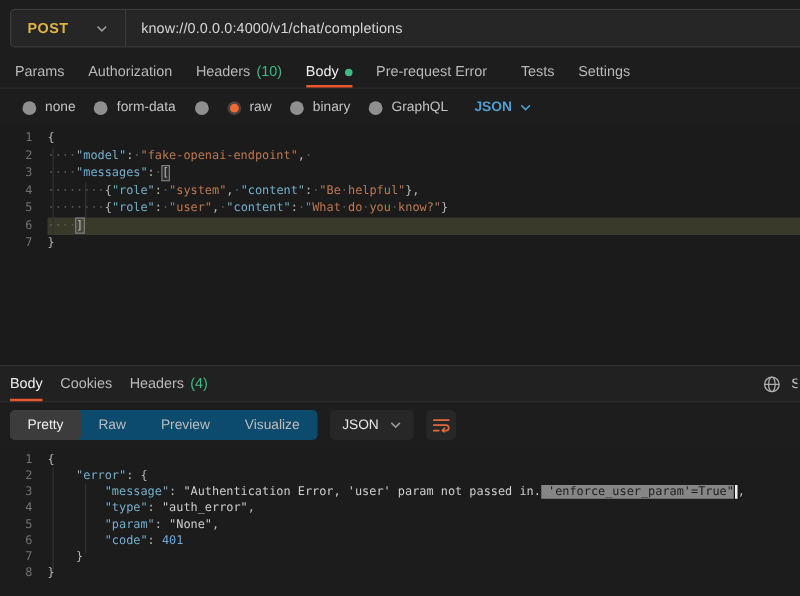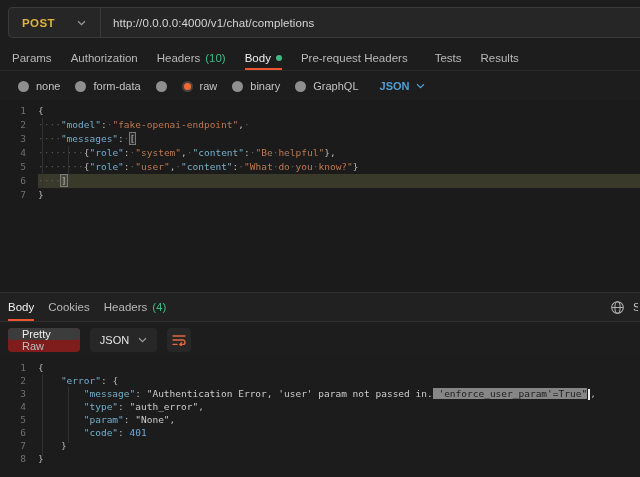--- a/index.html
+++ b/index.html
@@ -89,21 +89,21 @@
   .resp-right { position:absolute; right:2px; top:0; height:100%; display:flex; align-items:center; gap:8px; }
   .globe-btn { width:15px; height:15px; cursor:pointer; }
   .globe-btn circle, .globe-btn ellipse, .globe-btn line { fill:none; stroke:#b0b0b0; stroke-width:1.1; }
   .clipped-status { color:#c7c7c7; font-size:11px; width:5px; overflow:hidden; display:inline-block; white-space:nowrap; }
 
   
   .resp-viewbar {
     position:absolute; top:322px; left:0; right:0; height:36px; background:#1d1d1d;
     display:flex; align-items:center; padding-left:8px; gap:10px;
   }
-  .seg-group { display:flex; background:#7f1d1d; border-radius:4px; overflow:hidden; height:24px;flex-direction:column; }
+  .seg-group { display:flex; background:#0c4a6e; border-radius:4px; overflow:hidden; height:24px; }
   .vbtn { padding:0 14px; display:flex; align-items:center; font-size:11px; color:#bdbdbd; cursor:pointer; }
   .vbtn.active { background:#3c3c3c; color:#f0f0f0; border-radius:4px; }
   .fmt-box { display:flex; align-items:center; gap:9px; background:#272727; border-radius:4px; height:24px; padding:0 10px; cursor:pointer; }
   .fmt-box .fmt { color:#e6e6e6; font-size:11px; }
   .wrap-btn { width:24px; height:24px; background:#272727; border-radius:4px; display:flex; align-items:center; justify-content:center; cursor:pointer; border:none; }
   .wrap-btn svg { width:14px; height:12px; }
   .wrap-btn path { fill:none; stroke:#e16a3d; stroke-width:1.4; stroke-linecap:round; }
 </style>
 </head>
 <body>
@@ -112,47 +112,47 @@
 
   <div class="url-row">
     <div class="url-box">
       <div class="method">
         <span class="method-label">POST</span>
         <svg class="chev" viewBox="0 0 10 7">
             <polyline points="1,1.5 5,5.5 9,1.5"></polyline>
           </svg>
       </div>
       <div class="vdiv"></div>
-      <div class="url-text">http://0.0.0.0:4000/v1/chat/completions</div>
+      <div class="url-text">know://0.0.0.0:4000/v1/chat/completions</div>
     </div>
   </div>
 
   <div class="req-tabs" id="request-tabs">
       <div class="rtab">
         <span>Params</span>
       </div>
       <div class="rtab">
         <span>Authorization</span>
       </div>
       <div class="rtab">
         <span>Headers</span>
         <span class="cnt">(10)</span>
       </div>
       <div class="rtab active">
         <span>Body</span>
         <span class="dot"></span>
       </div>
       <div class="rtab">
-        <span>Pre-request Headers</span>
+        <span>Pre-request Error</span>
       </div>
       <div class="rtab tests-tab">
         <span>Tests</span>
       </div>
       <div class="rtab">
-        <span>Results</span>
+        <span>Settings</span>
       </div>
     </div>
 
   <div class="body-type-row" id="body-type-row">
       <div class="radio-item">
         <span class="radio-circle"></span>
         <span>none</span>
       </div>
       <div class="radio-item">
         <span class="radio-circle"></span>

